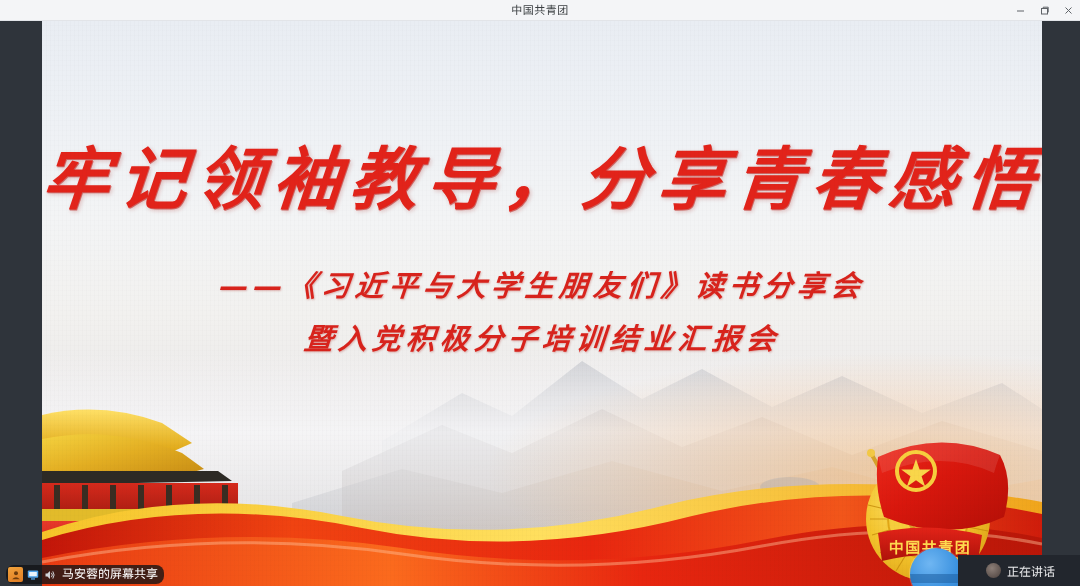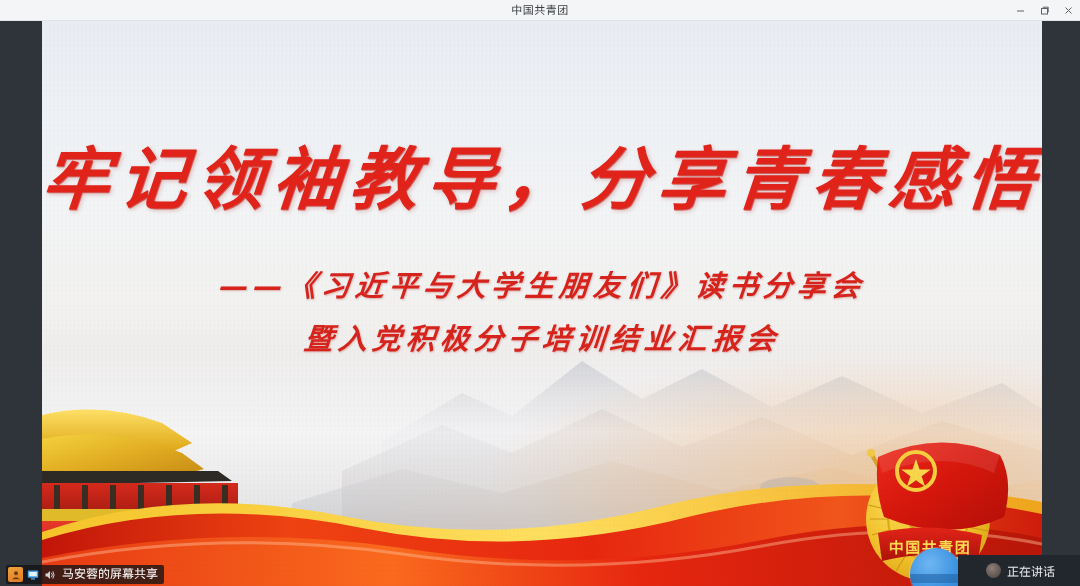--- a/index.html
+++ b/index.html
@@ -242,21 +242,21 @@
   .share-badge {
     position: absolute;
     left: 6px;
     bottom: 2px;
     height: 19px;
     display: flex;
     align-items: center;
     gap: 3px;
     padding: 0 6px 0 2px;
     background: rgba(18,19,22,0.78);
-    border-radius: 2px;
+    border-radius: 8px;
     z-index: 60;
   }
   .share-badge .avatar-chip {
     width: 15px; height: 15px;
     border-radius: 2px;
     background: linear-gradient(160deg,#f0a23c,#e07c23);
     display: flex; align-items: center; justify-content: center;
     flex: none;
   }
   .share-badge .mini-icon {

